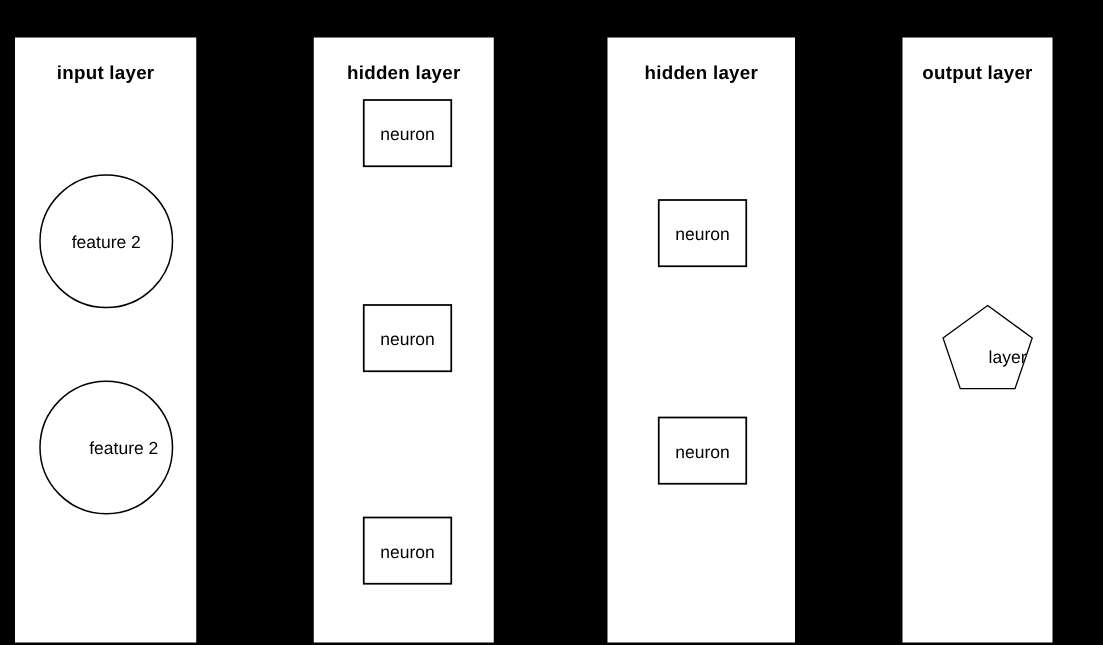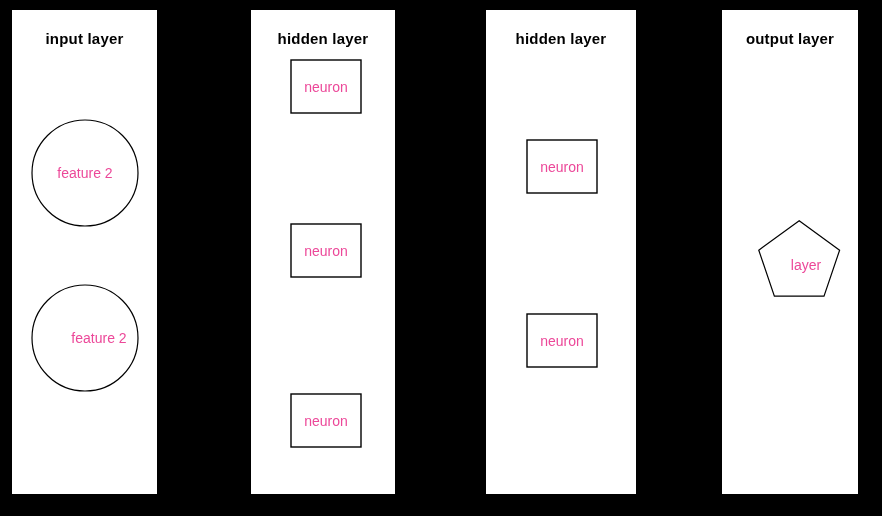--- a/index.html
+++ b/index.html
@@ -25,20 +25,21 @@
     top: 0;
     width: 882px;
     height: 516px;
     z-index: 1;
     pointer-events: none;
   }
   .layer-panel {
     position: absolute;
     background: #ffffff;
     z-index: 2;
+    margin-top: 20px;
   }
   .layer-title {
     position: absolute;
     left: 0;
     right: 0;
     text-align: center;
     font-size: 15px;
     font-weight: bold;
     color: #000000;
     letter-spacing: 0.2px;
@@ -47,21 +48,21 @@
     position: absolute;
     left: 0;
     top: 0;
     width: 100%;
     height: 100%;
   }
   .node-label {
     position: absolute;
     text-align: center;
     font-size: 14px;
-    color: #ec4899;
+    color: #000000;
     white-space: nowrap;
     transform: translate(-50%, -50%);
   }
 </style>
 </head>
 <body>
 
 <div id="stage">
 
   <svg id="edges" viewBox="0 0 882 516" xmlns="http://www.w3.org/2000/svg">
@@ -119,21 +120,21 @@
   <div class="layer-panel" style="left:486px; top:10px; width:150px; height:484px;">
     <div class="layer-title" style="top:20px;">hidden layer</div>
     <svg class="panel-svg" viewBox="0 0 150 484" xmlns="http://www.w3.org/2000/svg">
       <rect x="41" y="130" width="70" height="53" fill="#ffffff" stroke="#000000" stroke-width="1.4"></rect>
       <rect x="41" y="304" width="70" height="53" fill="#ffffff" stroke="#000000" stroke-width="1.4"></rect>
     </svg>
     <div class="node-label" style="left:76px; top:157px;">neuron</div>
     <div class="node-label" style="left:76px; top:331px;">neuron</div>
   </div>
 
-  <div class="layer-panel" style="left:722px; top:10px; width:136px; height:484px;">
+  <div class="layer-panel" style="left:722px; top:10px; width:120px; height:484px;">
     <div class="layer-title" style="top:20px;">output layer</div>
     <svg class="panel-svg" viewBox="0 0 148 484" xmlns="http://www.w3.org/2000/svg">
       <polygon points="84,208 128,240 111,290 57,290 40,240" fill="#ffffff" stroke="#000000" stroke-width="1.3"></polygon>
     </svg>
     <div class="node-label" style="left:84px; top:255px;">layer</div>
   </div>
 
 </div>
 
 </body></html>

